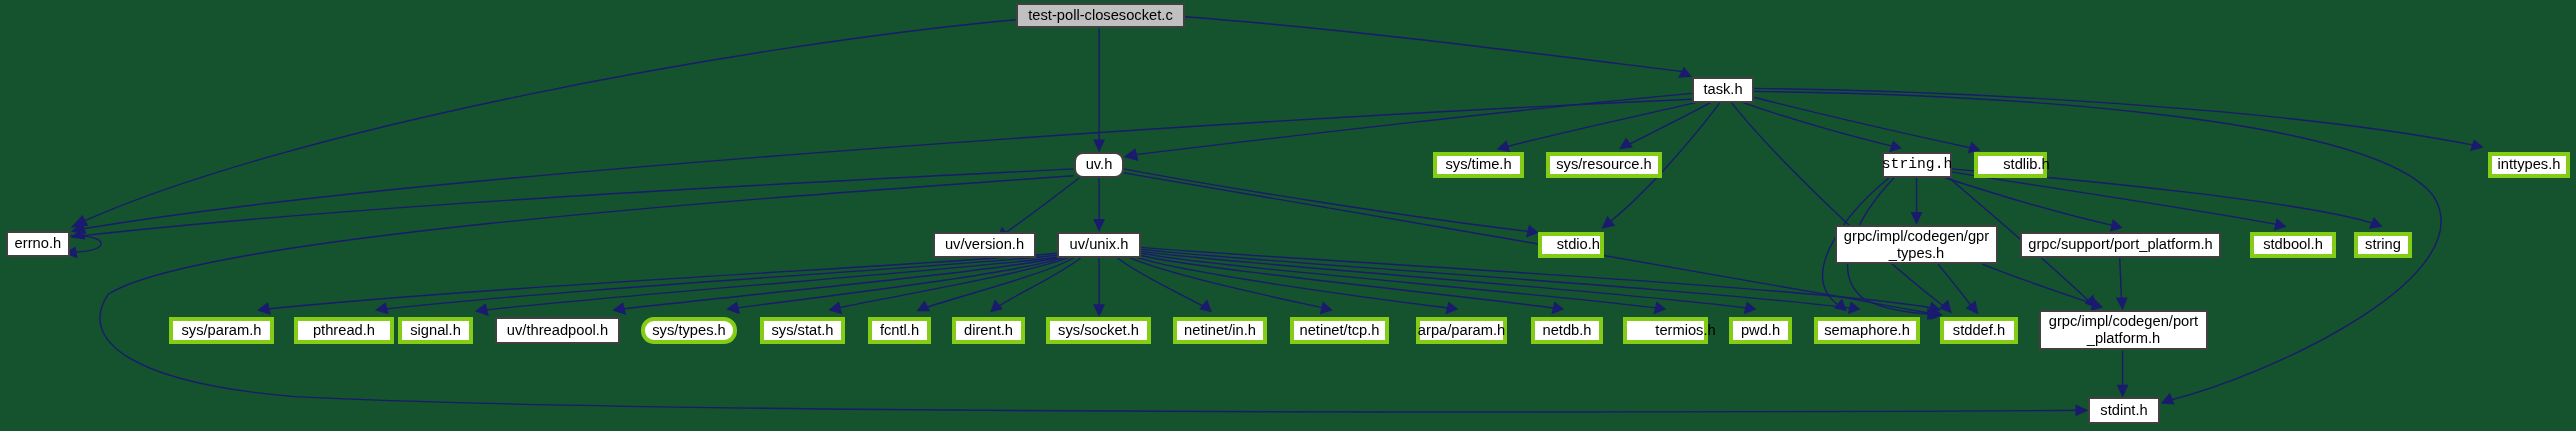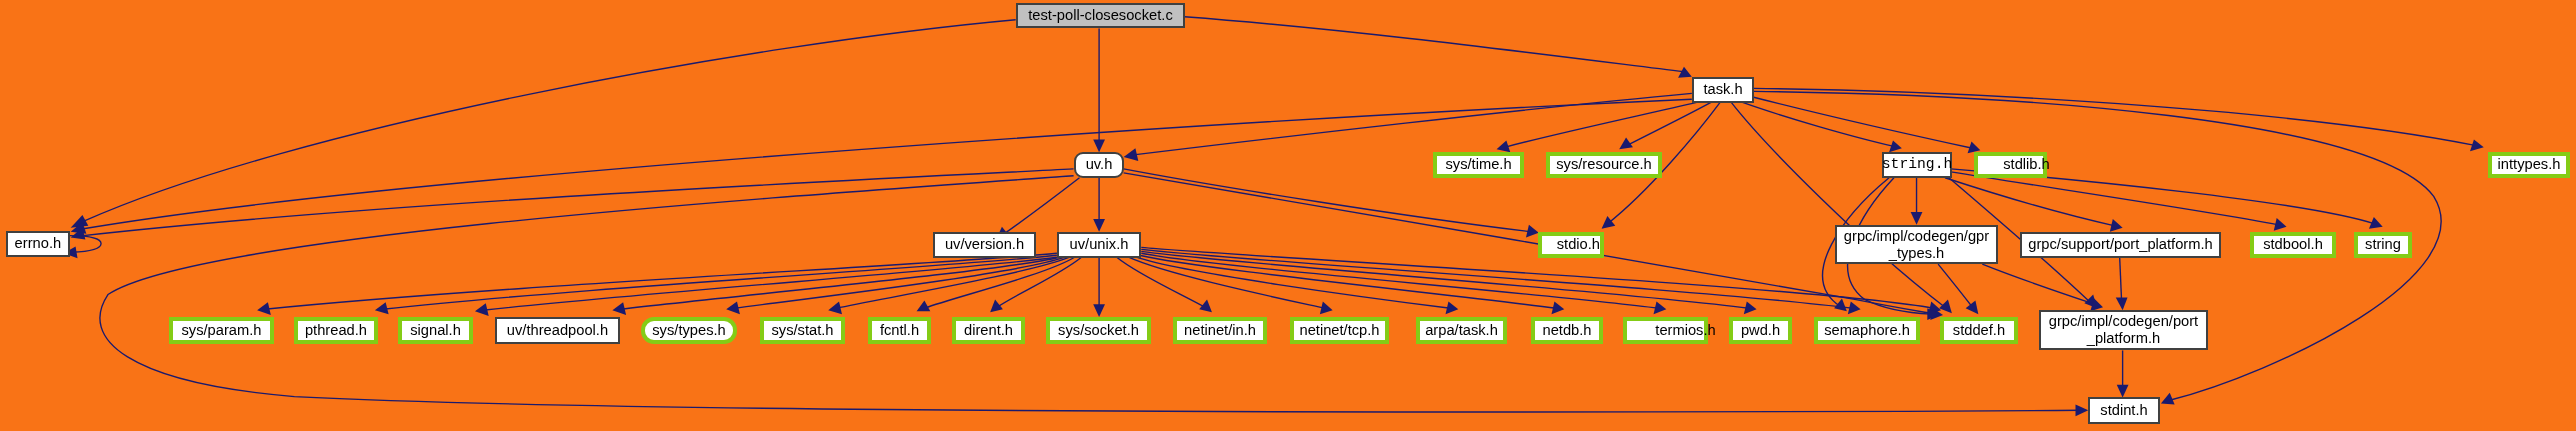--- a/index.html
+++ b/index.html
@@ -8,21 +8,21 @@
     background: #ffffff;
   }
   body {
     font-family: "Liberation Sans", sans-serif;
   }
   #graph-root {
     position: relative;
     width: 2576px;
     height: 432px;
     overflow: hidden;
-    background: #f97316;
+    background: #14532d;
   }
   svg#edges {
     position: absolute;
     left: 0;
     top: 0;
     width: 2576px;
     height: 432px;
   }
   .node {
     position: absolute;
@@ -240,21 +240,21 @@
   </div>
   <div class="node" style="left:2250px; top:232px; width:86px; height:25.5px;">
     <span>stdbool.h</span>
   </div>
   <div class="node" style="left:2354px; top:232px; width:58px; height:25.5px;">
     <span>string</span>
   </div>
   <div class="node" style="left:169px; top:317px; width:105px; height:26.5px;">
     <span>sys/param.h</span>
   </div>
-  <div class="node" style="left:294px; top:317px; width:84px; height:26.5px;">
+  <div class="node" style="left:294px; top:317px; width:100px; height:26.5px;">
     <span>pthread.h</span>
   </div>
   <div class="node" style="left:398px; top:317px; width:75px; height:26.5px;">
     <span>signal.h</span>
   </div>
   <div class="node bold" style="left:495px; top:317px; width:125px; height:26.5px;">
     <span>uv/threadpool.h</span>
   </div>
   <div class="node" style="left:641px; top:317px; width:96px; height:26.5px;border-radius:13px;">
     <span>sys/types.h</span>
@@ -271,21 +271,21 @@
   <div class="node" style="left:1046px; top:317px; width:105px; height:26.5px;">
     <span>sys/socket.h</span>
   </div>
   <div class="node" style="left:1173px; top:317px; width:94px; height:26.5px;">
     <span>netinet/in.h</span>
   </div>
   <div class="node" style="left:1290px; top:317px; width:99px; height:26.5px;">
     <span>netinet/tcp.h</span>
   </div>
   <div class="node" style="left:1416px; top:317px; width:91px; height:26.5px;">
-    <span>arpa/task.h</span>
+    <span>arpa/param.h</span>
   </div>
   <div class="node" style="left:1531px; top:317px; width:72px; height:26.5px;">
     <span>netdb.h</span>
   </div>
   <div class="node" style="left:1623px; top:317px; width:85px; height:26.5px;padding-left:40px;">
     <span>termios.h</span>
   </div>
   <div class="node" style="left:1729px; top:317px; width:63px; height:26.5px;">
     <span>pwd.h</span>
   </div>

